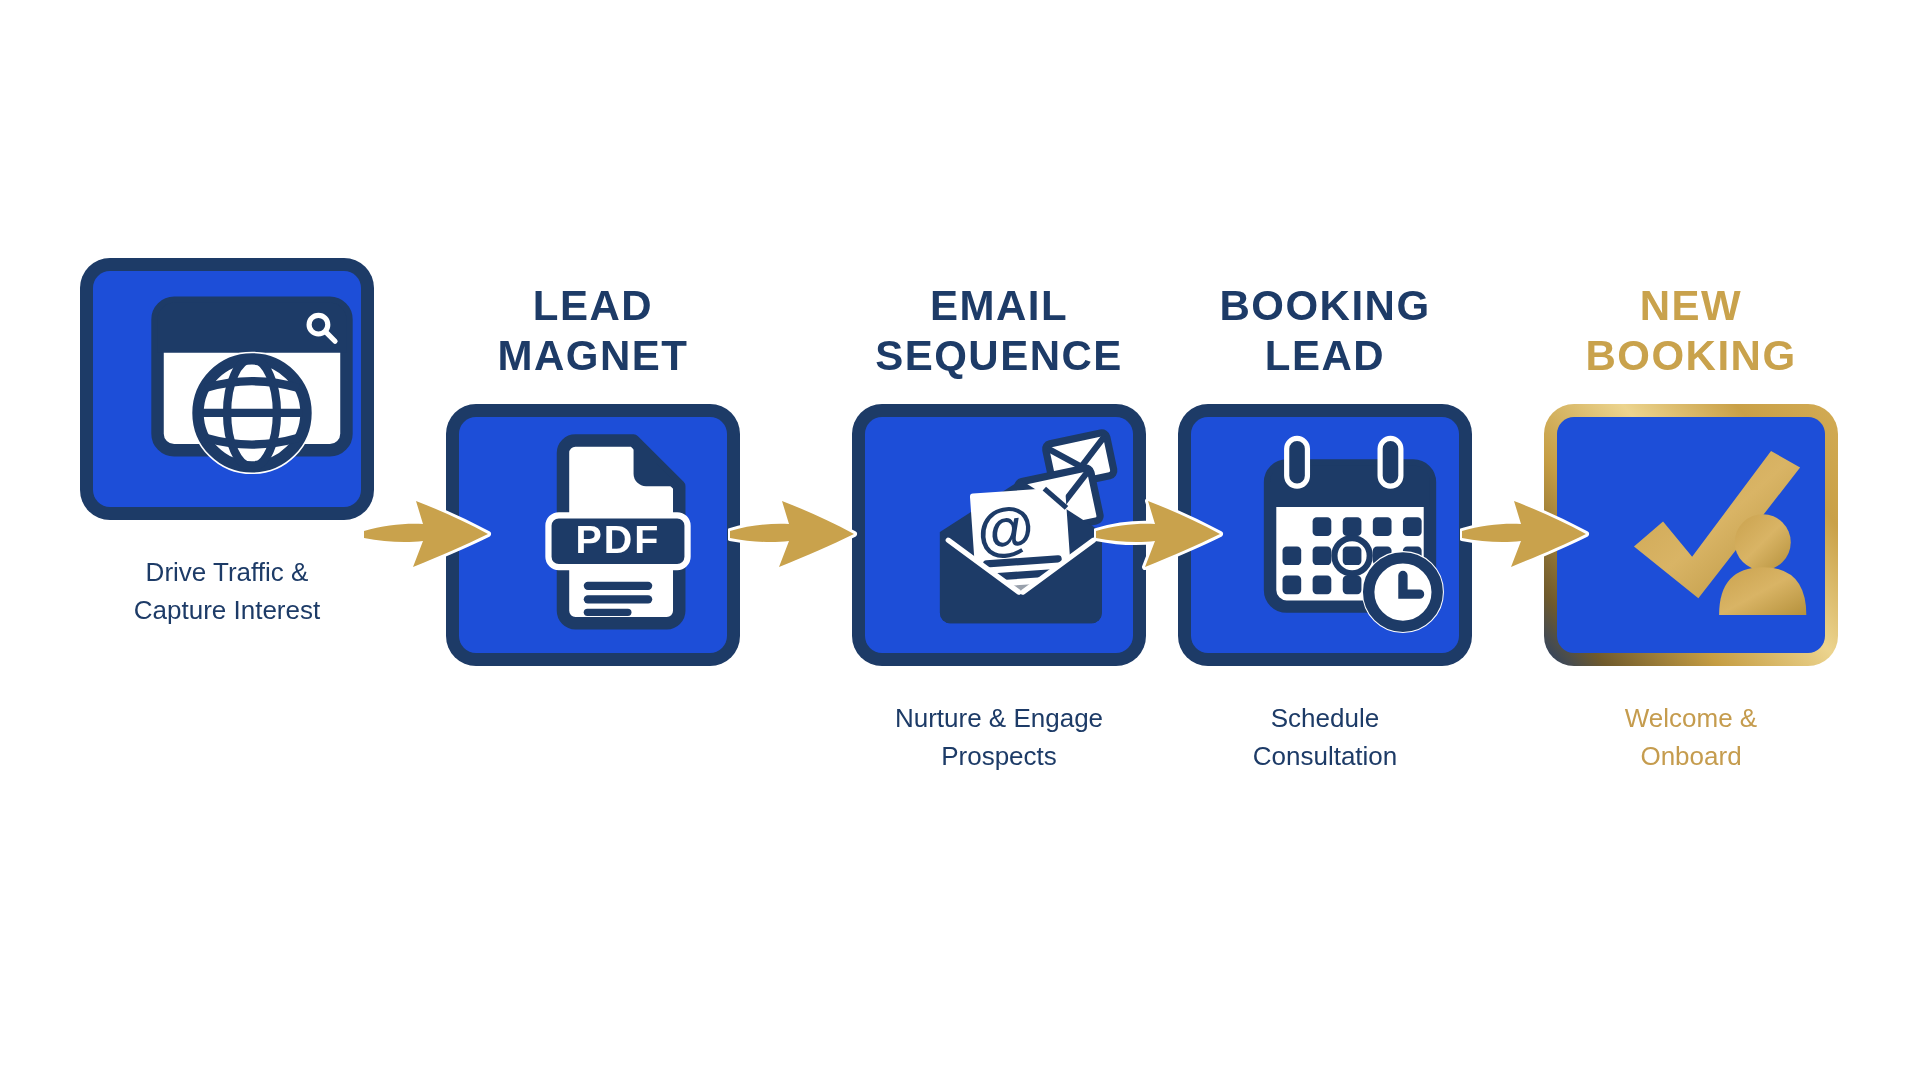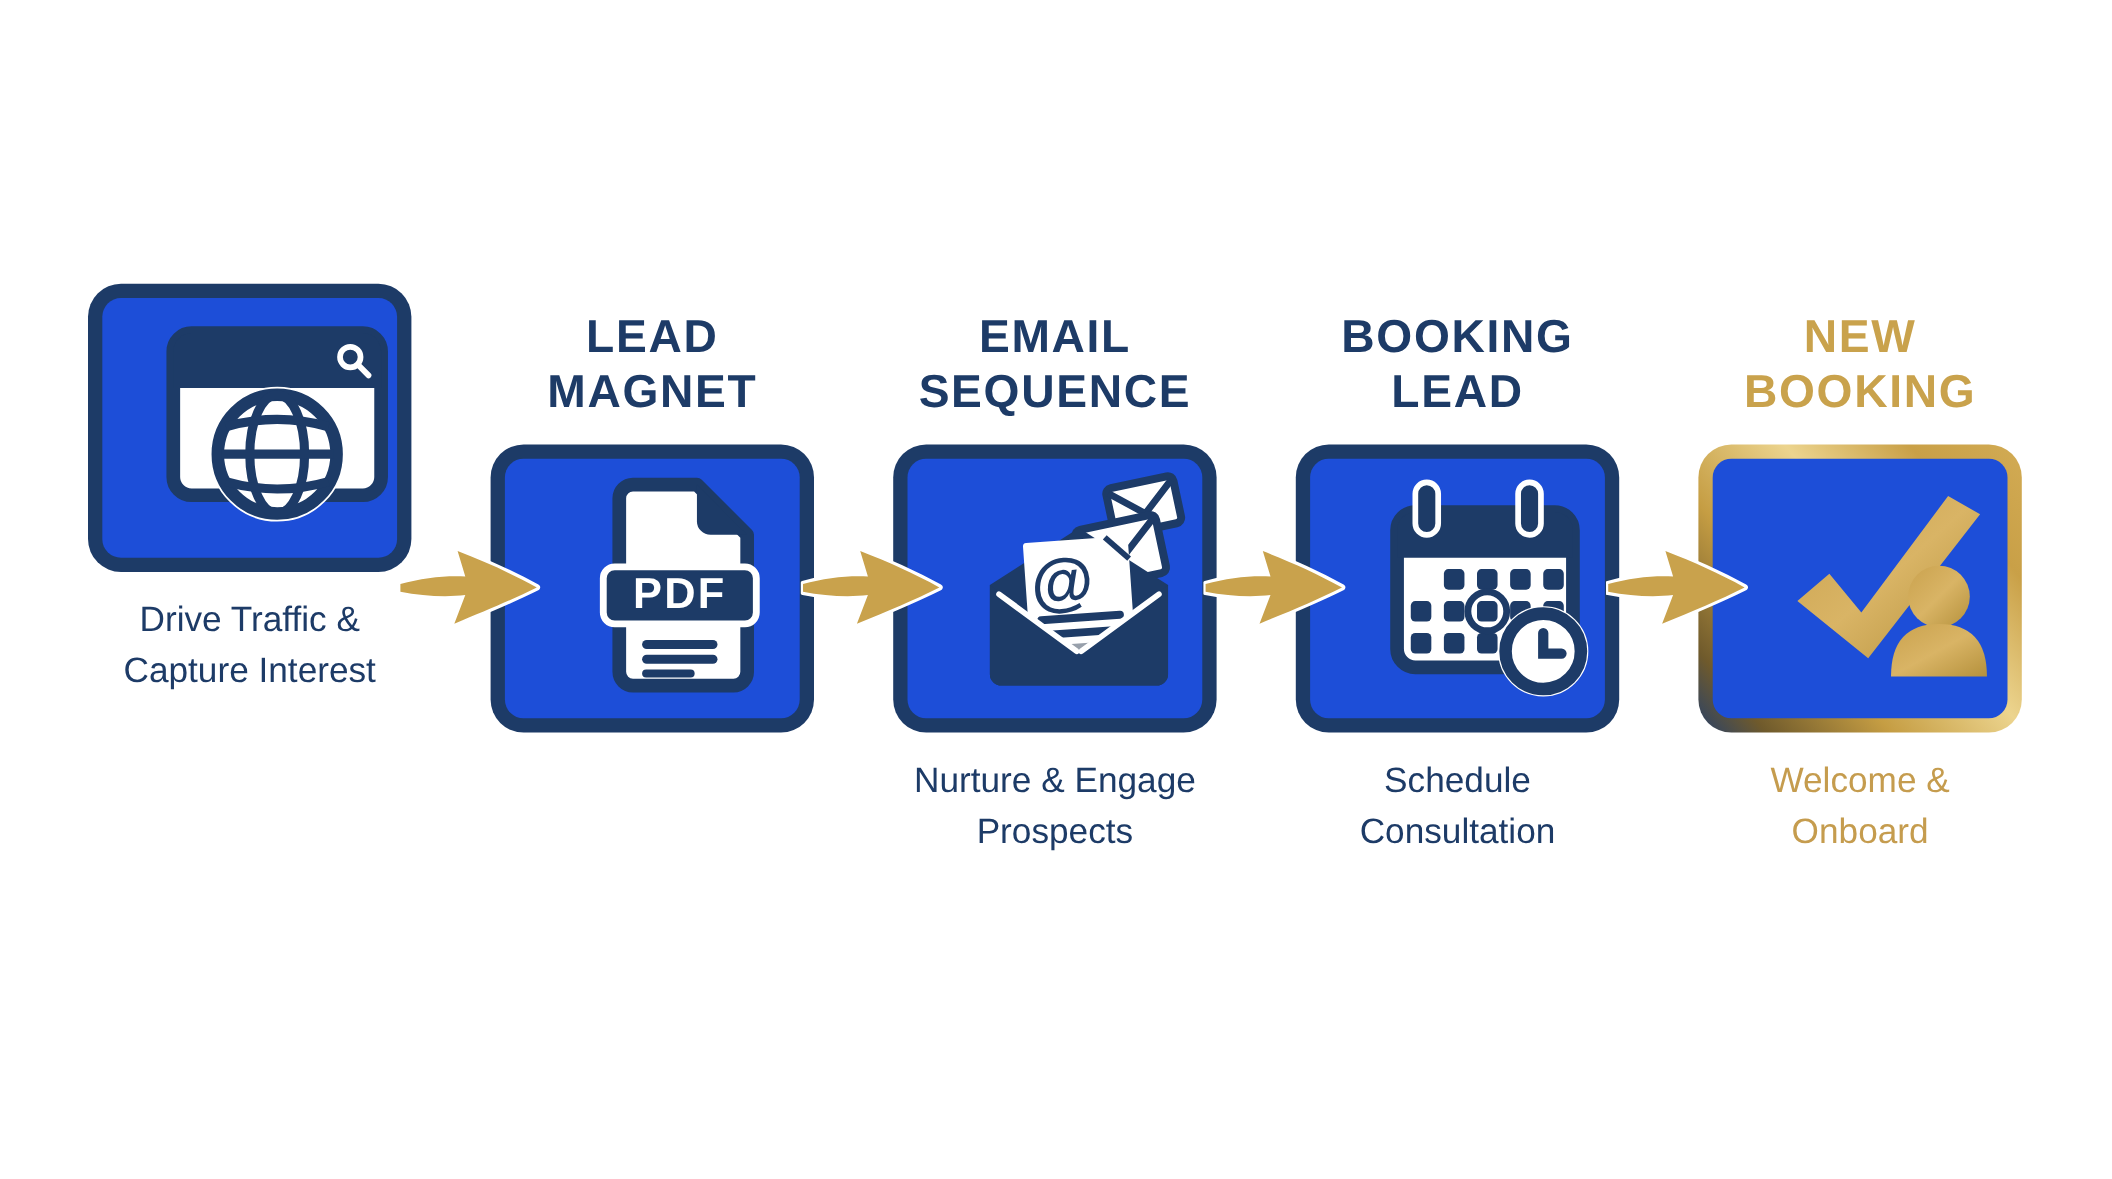--- a/index.html
+++ b/index.html
@@ -32,21 +32,21 @@
   }
   .iconbox.goldframe{
     background:linear-gradient(50deg,#27406a 0%,#6f5a2c 12%,#c59d43 34%,
       #ecd48e 58%,#c9a047 80%,#d2ab54 100%);
   }
   .iconinner{
     width:100%;height:100%;background:#1d4ed8;border-radius:17px;
     display:flex;align-items:center;justify-content:flex-end;
   }
   .step-subtitle{
-    margin-top:20px;font-size:32px;line-height:1.45;color:var(--navy);
+    margin-top:34px;font-size:26px;line-height:1.45;color:var(--navy);
     text-align:center;white-space:pre-line;width:320px;
   }
   .step-subtitle.gold{color:var(--gold_text);}
   .arrow{position:absolute;top:486px;width:132px;height:98px;}
   .arrow path{
     fill:var(--gold);stroke:#fff;stroke-width:6;stroke-linejoin:round;
     paint-order:stroke;
   }
   
   .fN{fill:var(--navy);} .sN{stroke:var(--navy);}
@@ -88,21 +88,21 @@
         <rect x="38" y="86" width="134" height="50" rx="10" class="fN sW" stroke-width="6"></rect>
         <text x="105" y="122" text-anchor="middle" font-size="38" font-weight="bold" letter-spacing="2" class="fW">PDF</text>
         <rect x="72" y="150" width="66" height="8" rx="4" class="fN"></rect>
         <rect x="72" y="163" width="66" height="8" rx="4" class="fN"></rect>
         <rect x="72" y="176" width="46" height="7" rx="3.5" class="fN"></rect>
       </svg>
     </div>
   </div>
 </div>
 
-<div class="panel" style="left:812px">
+<div class="panel" style="left:852px">
   <div class="step-title">EMAIL
 SEQUENCE</div>
   <div class="iconbox">
     <div class="iconinner">
       <svg viewBox="0 0 210 210" width="218" height="218">
         <g transform="rotate(-12 140 60)">
           <rect x="134" y="16" width="60" height="42" rx="5" class="fW sN" stroke-width="7"></rect>
           <path d="M136 20 L164 44 L192 20" class="nf sN" stroke-width="6"></path>
           <rect x="100" y="46" width="72" height="52" rx="5" class="fW sN" stroke-width="7"></rect>
           <path d="M103 50 L136 78 L169 50" class="nf sN" stroke-width="6"></path>

